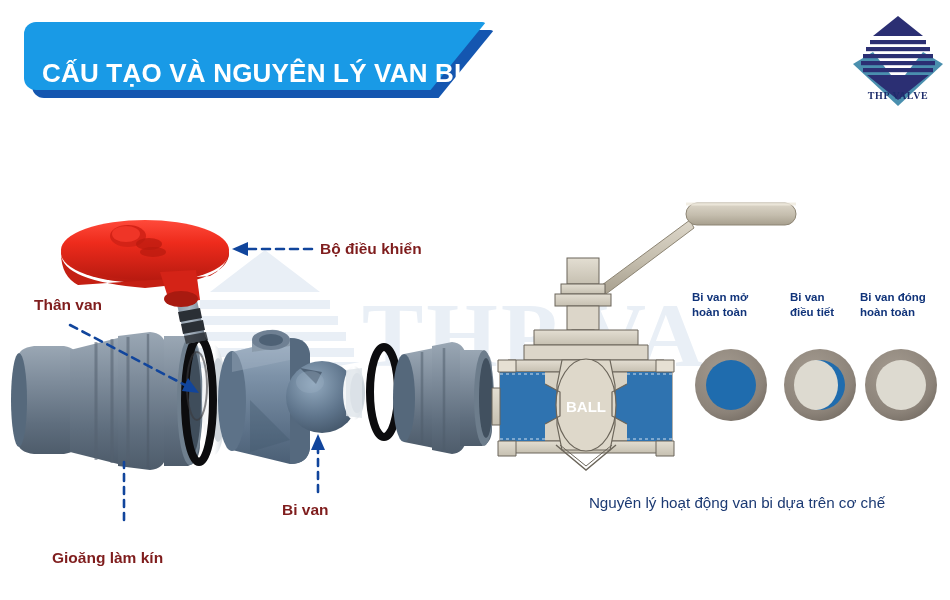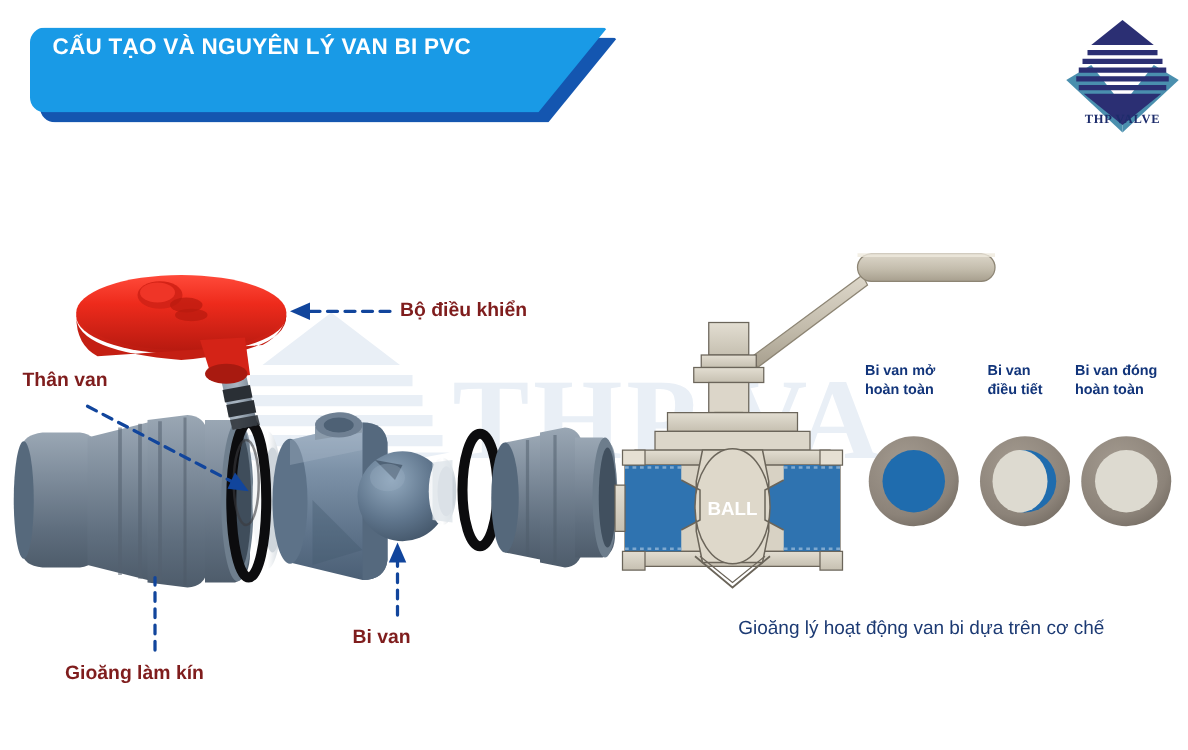--- a/index.html
+++ b/index.html
@@ -27,24 +27,24 @@
   #title-banner {
     position: absolute;
     left: 24px; top: 22px;
     width: 462px; height: 68px;
     background: #199ae6;
     border-radius: 12px 4px 4px 12px;
     clip-path: polygon(0 0, 100% 0, 88% 100%, 0 100%);
   }
   #title-text {
     position: absolute;
-    left: 42px; top: 27px;
+    left: 42px; top: 58px;
     width: 420px;
     color: #ffffff;
-    font-size: 18px;
+    font-size: 26px;
     font-weight: bold;
     letter-spacing: 0.2px;
     white-space: nowrap;
   }
 
   
   #logo { position: absolute; left: 849px; top: 12px; width: 98px; height: 98px; }
   #logo-text {
     position: absolute; left: 846px; top: 90px; width: 104px;
     text-align: center; color: #1d2c6b;
@@ -61,22 +61,22 @@
   
   .label {
     position: absolute;
     color: #7f1d1d;
     font-size: 15.5px;
     font-weight: bold;
     white-space: nowrap;
     line-height: 1.22;
   }
   #label-actuator { left: 320px; top: 240px; }
-  #label-body     { left: 18px;  top: 296px; }
-  #label-gasket   { left: 52px;  top: 530px; }
+  #label-body     { left: 34px;  top: 296px; }
+  #label-gasket   { left: 52px;  top: 549px; }
   #label-ball     { left: 282px; top: 501px; }
 
   .state-label {
     position: absolute;
     color: #11347a;
     font-size: 11.5px;
     font-weight: bold;
     text-align: left;
     line-height: 1.3;
   }
@@ -367,16 +367,16 @@
   <div class="state-label" id="state-throttle">
     <div>Bi van</div>
     <div>điều tiết</div>
   </div>
   <div class="state-label" id="state-closed">
     <div>Bi van đóng</div>
     <div>hoàn toàn</div>
   </div>
 
   <div id="caption">
-    <div>Gioăng lý hoạt động van bi dựa trên cơ chế</div>
+    <div>Nguyên lý hoạt động van bi dựa trên cơ chế</div>
   </div>
 
 </div>
 
 </body></html>

